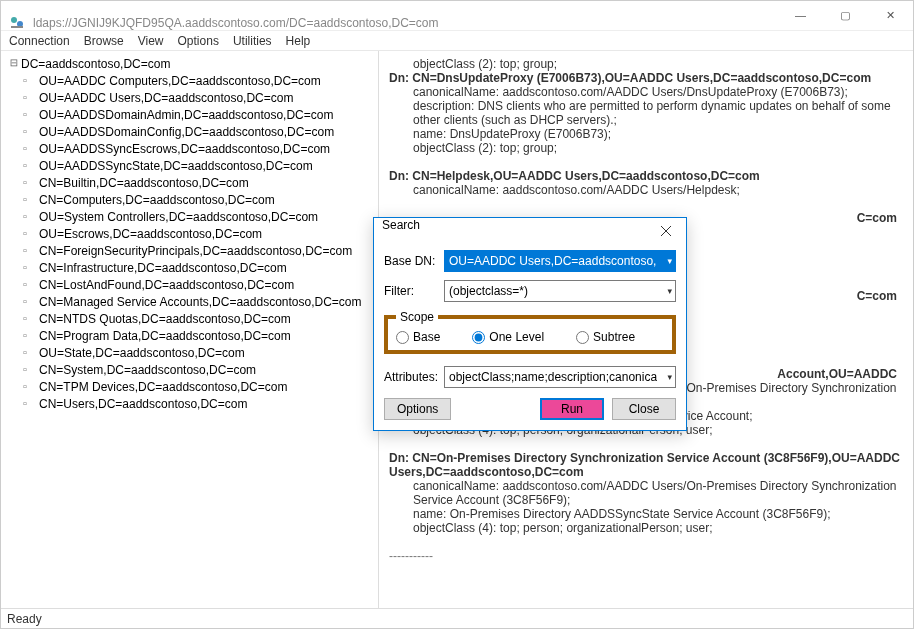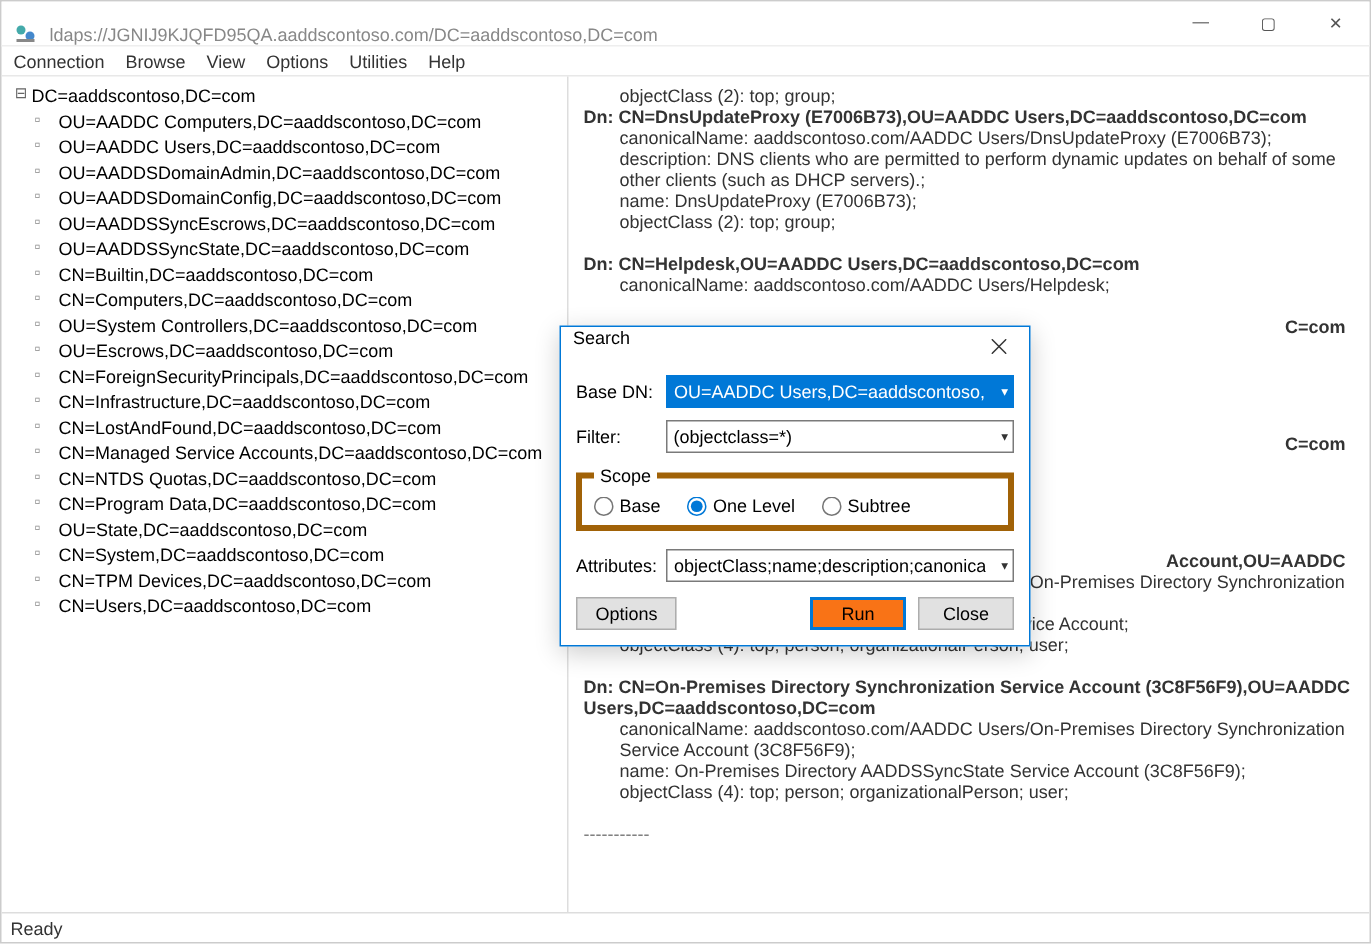--- a/index.html
+++ b/index.html
@@ -148,34 +148,34 @@
   position: absolute; right: 4px; top: 50%; transform: translateY(-50%);
   font-size: 9px; color: #333; pointer-events: none;
 }
 .combo.sel + .combo-arrow { color: #fff; }
 fieldset {
   border: 4px solid #a16207;
   padding: 6px 8px;
   margin-bottom: 12px;
 }
 fieldset legend { font-size: 12px; padding: 0 4px; }
-.radios { display: flex; gap: 18px; align-items: center; }
+.radios { display: flex; gap: 32px; align-items: center; }
 .radios label { display: flex; align-items: center; gap: 4px; font-size: 12px; }
 .btn-row { display: flex; justify-content: flex-start; gap: 8px; margin-top: 10px; }
 .btn-row .spacer { flex: 1; }
 button.btn {
   height: 22px;
   min-width: 64px;
   padding: 0 12px;
   background: #e1e1e1;
   border: 1px solid #adadad;
   font-size: 12px;
   cursor: pointer;
 }
-button.btn.primary { border: 2px solid #0078d7; background: #f97316; }
+button.btn.primary { border: 2px solid #0078d7; background: #ec4899; }
 
 input[type=radio] { accent-color: #0078d7; }
 </style>
 </head>
 <body>
 
 <div class="titlebar">
   <span class="app-icon">
     <svg width="16" height="16" viewBox="0 0 16 16">
         <circle cx="5" cy="6" r="3" fill="#4aa"></circle>

